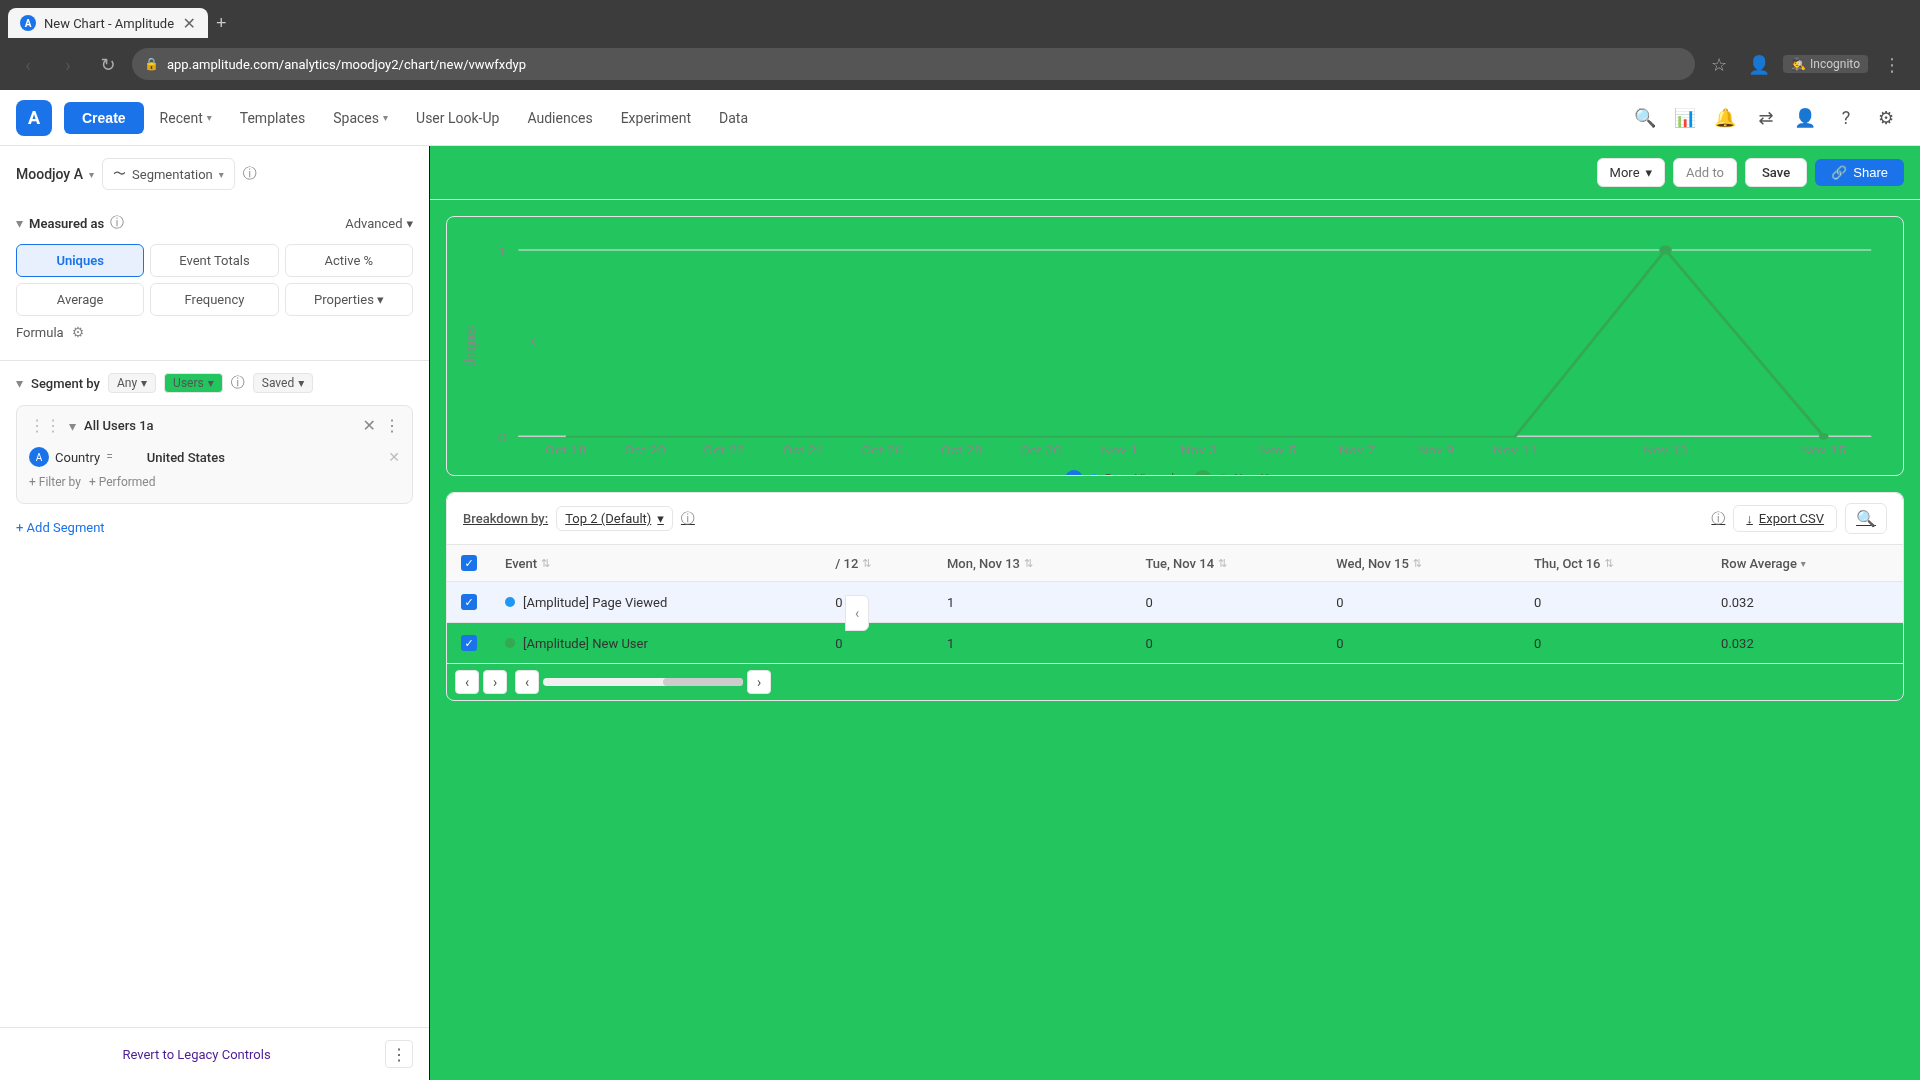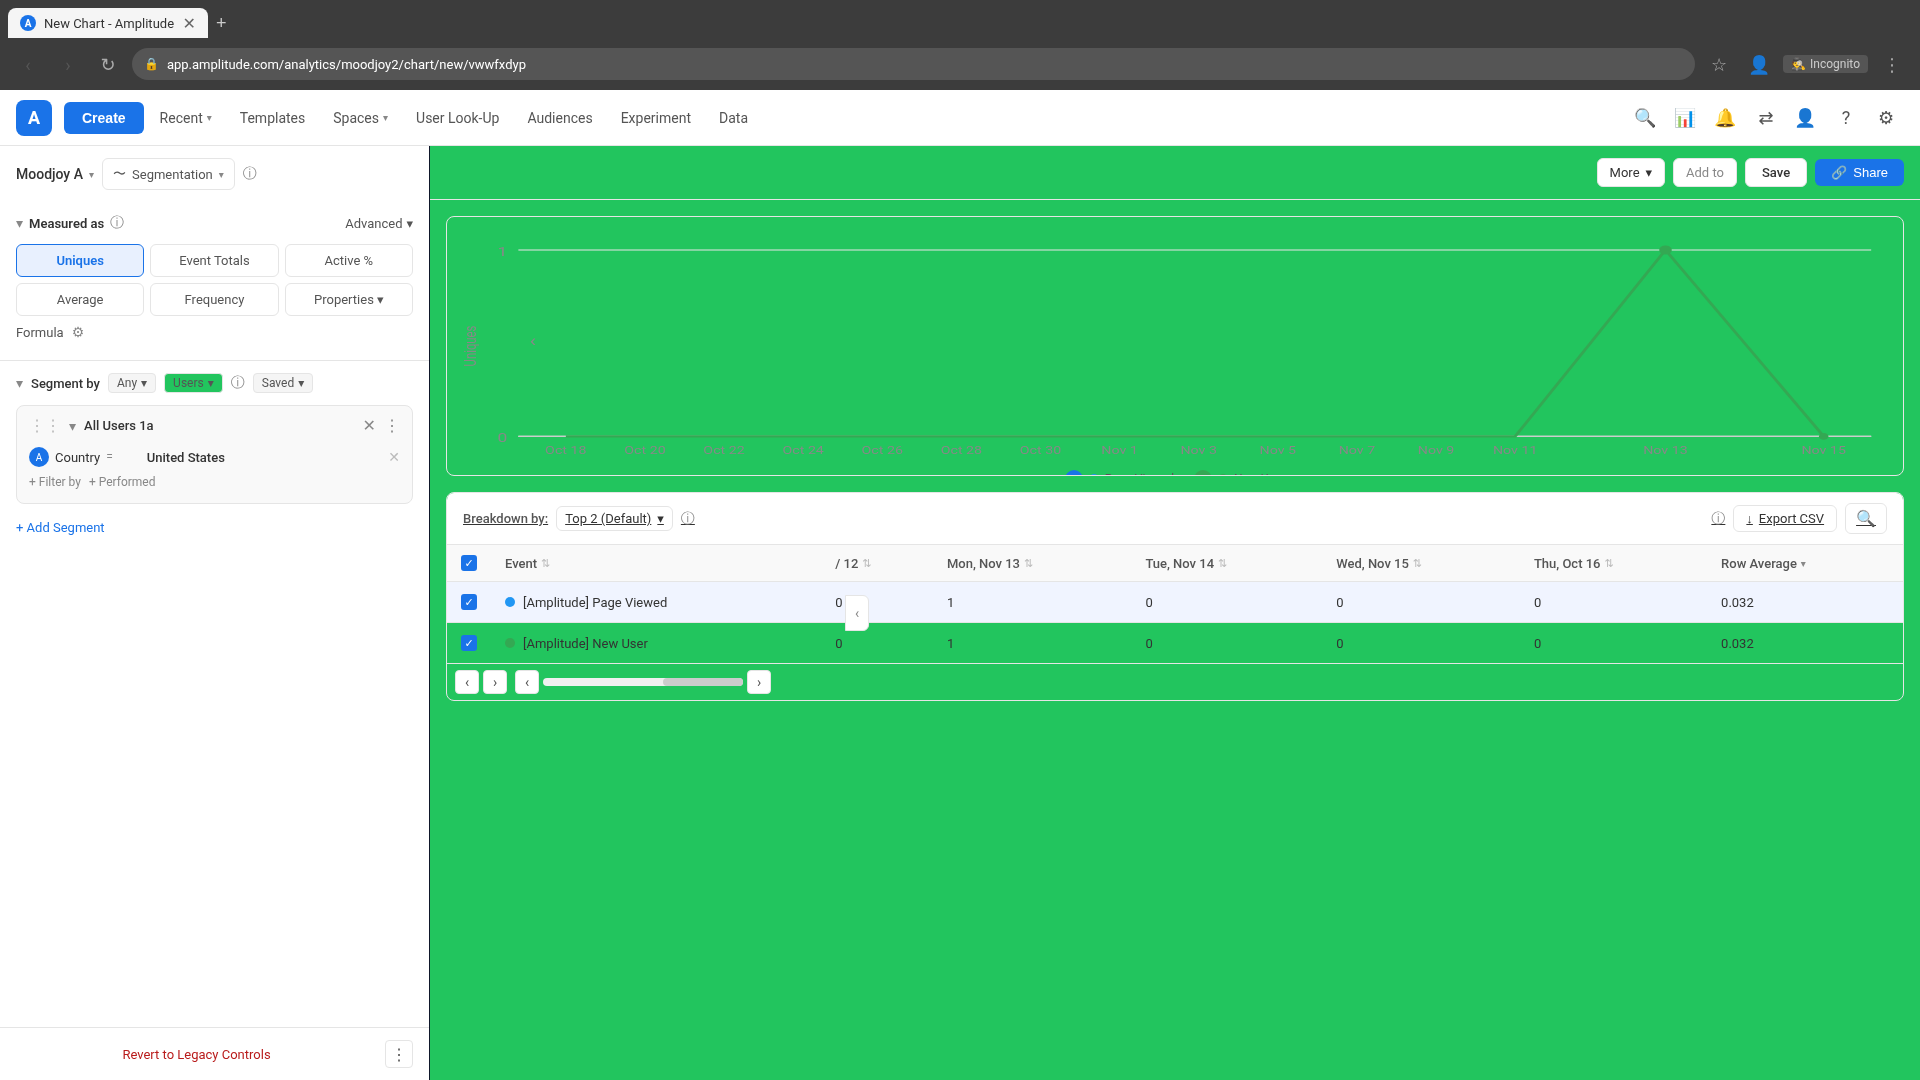--- a/index.html
+++ b/index.html
@@ -79,21 +79,21 @@
     .filter-close-sm { color: #bbb; cursor: pointer; font-size: 14px; margin-left: auto; }
 
     .add-filter-row { display: flex; align-items: center; gap: 8px; padding: 4px 0; font-size: 12px; color: #888; cursor: pointer; text-align: right; }
     .add-segment-btn { color: #1a73e8; font-size: 13px; cursor: pointer; padding: 8px 0; display: flex; align-items: center; gap: 4px; }
 
     .group-segment-section { padding: 12px 16px; }
     .group-segment-title { font-size: 13px; font-weight: 600; margin-bottom: 8px; }
     .select-property-btn { color: #888; font-size: 13px; cursor: pointer; display: flex; align-items: center; gap: 4px; }
 
     .panel-footer { margin-top: auto; padding: 12px 16px; border-top: 1px solid #e5e5e5; display: flex; align-items: center; gap: 8px; }
-    .revert-btn { color: #b91c1c; font-size: 13px; cursor: pointer; flex: 1; text-align: center; }
+    .revert-btn { color: #4c1d95; font-size: 13px; cursor: pointer; flex: 1; text-align: center; }
     .more-menu-btn { width: 28px; height: 28px; display: flex; align-items: center; justify-content: center; color: #555; cursor: pointer; border-radius: 4px; border: 1px solid #e5e5e5; font-size: 16px; }
 
     
     .collapse-panel-btn { position: absolute; left: 415px; top: 50%; transform: translateY(-50%); width: 24px; height: 36px; background: #fff; border: 1px solid #e5e5e5; border-radius: 0 6px 6px 0; display: flex; align-items: center; justify-content: center; cursor: pointer; color: #888; z-index: 10; }
 
     
     .right-panel { flex: 1; display: flex; flex-direction: column; overflow: hidden; background: #22c55e; }
     .chart-toolbar { display: flex; align-items: center; padding: 12px 16px; gap: 8px; border-bottom: 1px solid #e5e5e5; justify-content: flex-end; }
     .more-dropdown-btn { border: 1px solid #e5e5e5; border-radius: 6px; padding: 6px 12px; display: flex; align-items: center; gap: 6px; color: #333; cursor: pointer; font-size: 13px; background: #fff; }
     .add-to-btn { border: 1px solid #e5e5e5; border-radius: 6px; padding: 6px 12px; color: #888; cursor: pointer; font-size: 13px; background: #fff; }

